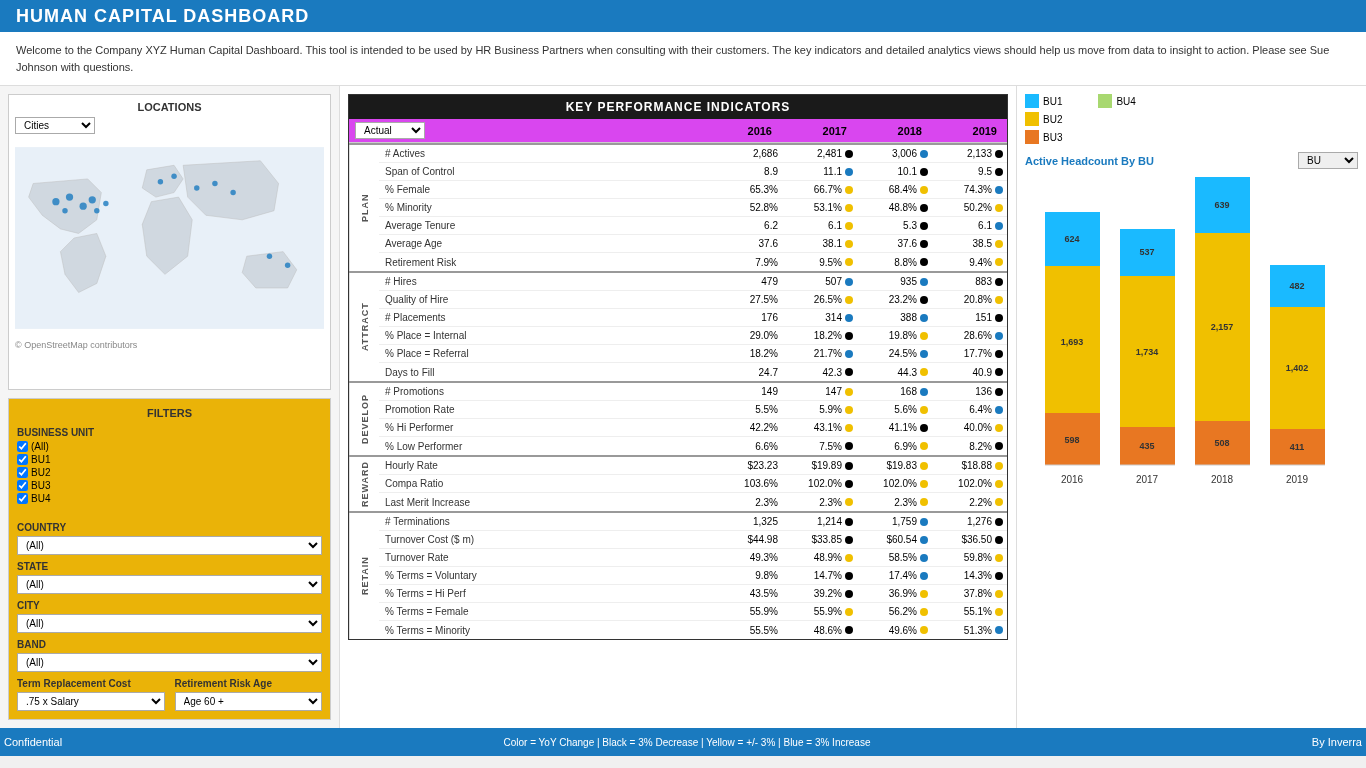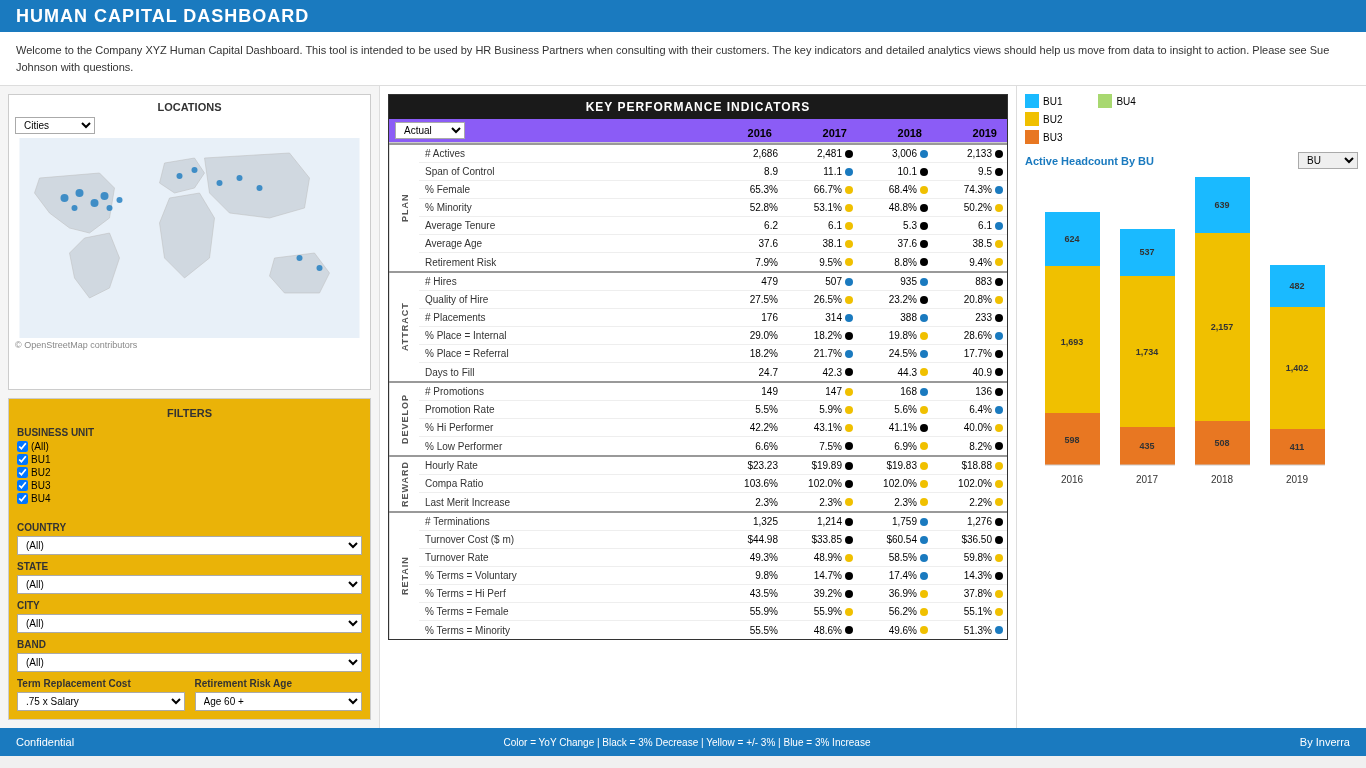--- a/index.html
+++ b/index.html
@@ -33,21 +33,21 @@
     }
 
     #main-area {
       display: flex;
       flex: 1;
       overflow: hidden;
     }
 
     
     #left-panel {
-      width: 380px;
+      width: 340px;
       display: flex;
       flex-direction: column;
       background: #f5f5f5;
       border-right: 1px solid #ddd;
       flex-shrink: 0;
     }
 
     #map-section {
       background: white;
       margin: 8px;
@@ -172,23 +172,23 @@
       color: white;
       text-align: center;
       font-weight: bold;
       font-size: 12px;
       padding: 5px;
       letter-spacing: 1px;
     }
 
     #kpi-controls-row {
       display: flex;
-      align-items: flex-end;
+      align-items: center;
       padding: 3px 6px;
-      background: #8b5cf6;
+      background: #d946ef;
       border-bottom: 1px solid #ccc;
     }
 
     #actual-select {
       font-size: 10px;
       padding: 1px 4px;
       border: 1px solid #aaa;
       background: white;
       width: 70px;
     }
@@ -321,21 +321,21 @@
       width: 60px;
     }
 
     #footer {
       background: #1a7abf;
       color: white;
       height: 28px;
       display: flex;
       align-items: center;
       justify-content: space-between;
-      padding: 0 16px;
+      padding: 0 4px;
       font-size: 11px;
     }
 
     .footer-left { color: white; }
     .footer-center { color: white; font-size: 10px; }
     .footer-right { color: white; }
   </style>
 </head>
 <body>
 
@@ -649,21 +649,21 @@
                 </div>
               <div class="kpi-value">
                   <span>314</span> 
                   <span class="dot dot-blue"></span>
                 </div>
               <div class="kpi-value">
                   <span>388</span> 
                   <span class="dot dot-blue"></span>
                 </div>
               <div class="kpi-value">
-                  <span>233</span> 
+                  <span>151</span> 
                   <span class="dot dot-black"></span>
                 </div>
             </div>
             <div class="kpi-row">
               <div class="kpi-metric-name">% Place = Internal</div>
               <div class="kpi-value">
                   <span>29.0%</span>
                 </div>
               <div class="kpi-value">
                   <span>18.2%</span> 

